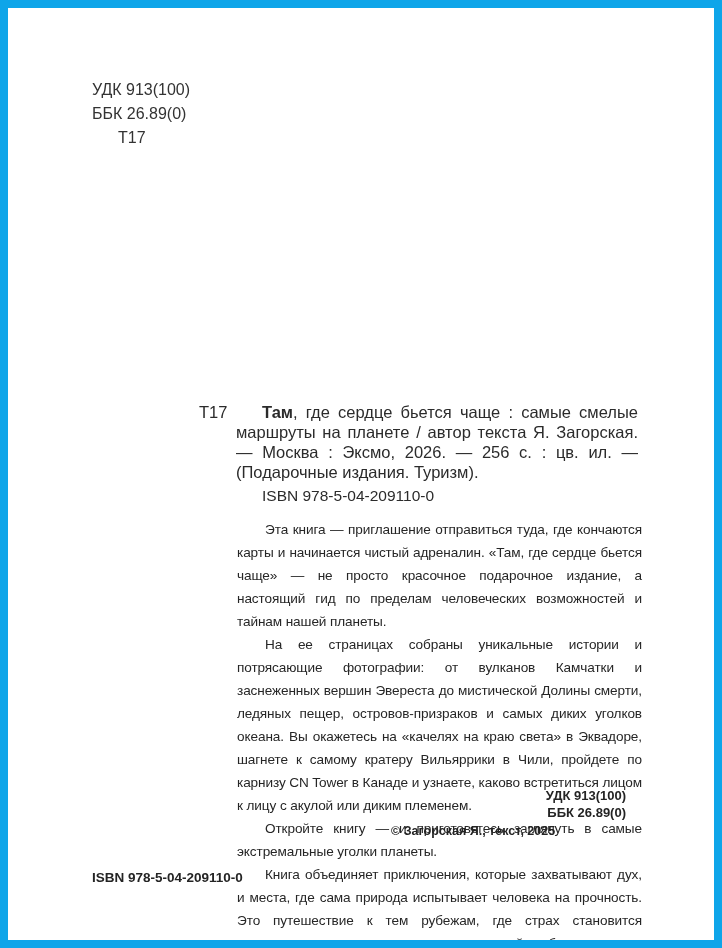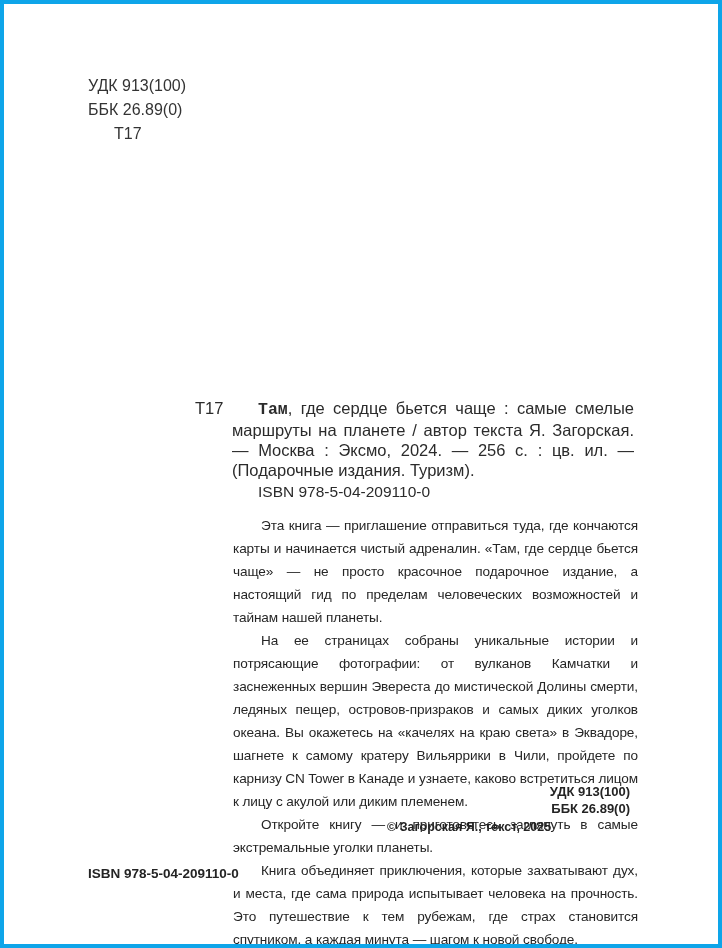--- a/index.html
+++ b/index.html
@@ -7,21 +7,21 @@
     padding: 0;
     background: #ffffff;
     font-family: "Liberation Sans", sans-serif;
   }
   .page {
     position: relative;
     width: 722px;
     height: 948px;
     box-sizing: border-box;
     background: #ffffff;
-    border: 4px solid #0ea5e9;
+    border: 8px solid #0ea5e9;
     overflow: hidden;
     color: #2b2b2b;
   }
   
   .top-codes {
     position: absolute;
     left: 84px;
     top: 70px;
     font-size: 16px;
     line-height: 24px;
@@ -43,21 +43,21 @@
   .biblio-code {
     position: absolute;
     left: 0;
     top: 0;
   }
   .biblio-text {
     margin: 0 0 0 37px;
     text-align: justify;
     text-indent: 26px;
   }
-  .biblio-text b { font-weight: bold; font-family: Liberation Mono, monospace; }
+  .biblio-text b { font-weight: bold; }
   .isbn-mid {
     position: absolute;
     left: 254px;
     top: 479px;
     font-size: 15.5px;
     color: #2b2b2b;
   }
   
   .annotation {
     position: absolute;
@@ -110,21 +110,21 @@
 <div class="page">
 
   <div class="top-codes">
     <div>УДК 913(100)</div>
     <div>ББК 26.89(0)</div>
     <div class="author-sign">Т17</div>
   </div>
 
   <div class="biblio-block">
     <span class="biblio-code">Т17</span>
-    <p class="biblio-text"><b>Там</b><span>, где сердце бьется чаще : самые смелые маршруты на планете / автор текста Я. Загорская. — Москва : Эксмо, 2024. — 256 с. : цв. ил. — (Подарочные издания. Туризм).</span></p>
+    <p class="biblio-text"><b>Там</b><span>, где сердце бьется чаще : самые смелые маршруты на планете / автор текста Я. Загорская. — Москва : Эксмо, 2026. — 256 с. : цв. ил. — (Подарочные издания. Туризм).</span></p>
   </div>
 
   <div class="isbn-mid">ISBN 978-5-04-209110-0</div>
 
   <div class="annotation">
     <p>Эта книга — приглашение отправиться туда, где кончаются карты и начинается чистый адреналин. «Там, где сердце бьется чаще» — не просто красочное подарочное издание, а настоящий гид по пределам человеческих возможностей и тайнам нашей планеты.</p>
     <p>На ее страницах собраны уникальные истории и потрясающие фотографии: от вулканов Камчатки и заснеженных вершин Эвереста до мистической Долины смерти, ледяных пещер, островов-призраков и самых диких уголков океана. Вы окажетесь на «качелях на краю света» в Эквадоре, шагнете к самому кратеру Вильяррики в Чили, пройдете по карнизу CN Tower в Канаде и узнаете, каково встретиться лицом к лицу с акулой или диким племенем.</p>
     <p>Откройте книгу — и приготовьтесь заглянуть в самые экстремальные уголки планеты.</p>
     <p>Книга объединяет приключения, которые захватывают дух, и места, где сама природа испытывает человека на прочность. Это путешествие к тем рубежам, где страх становится спутником, а каждая минута — шагом к новой свободе.</p>
   </div>

